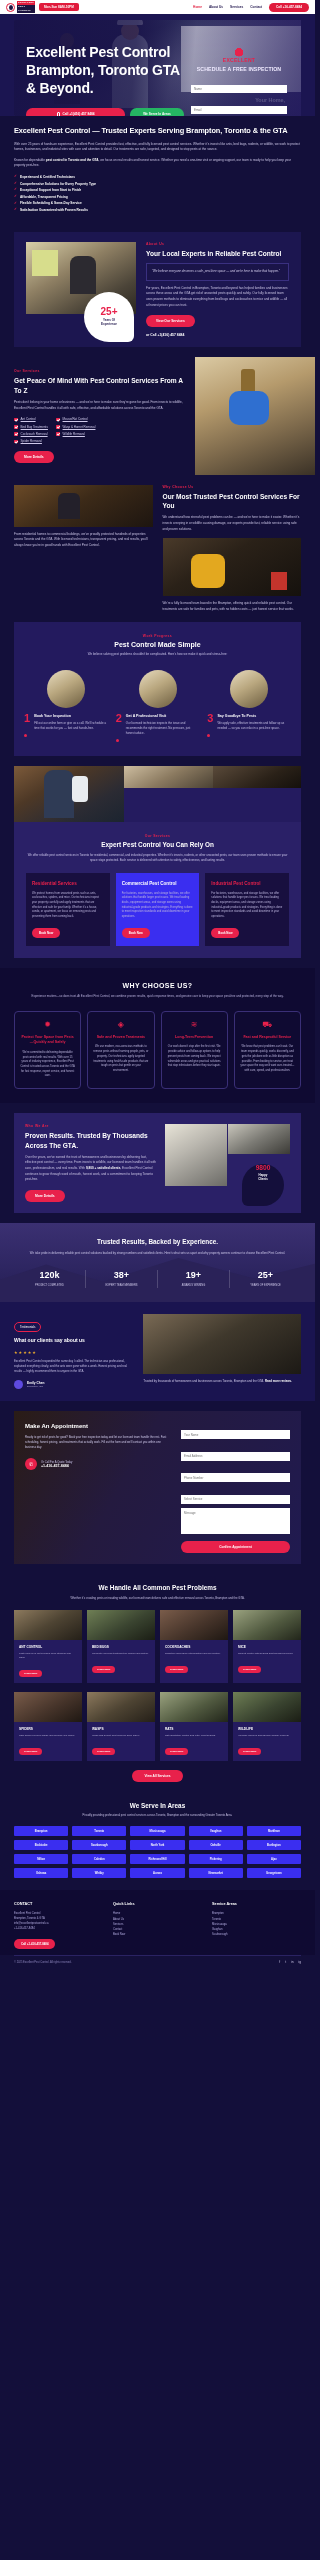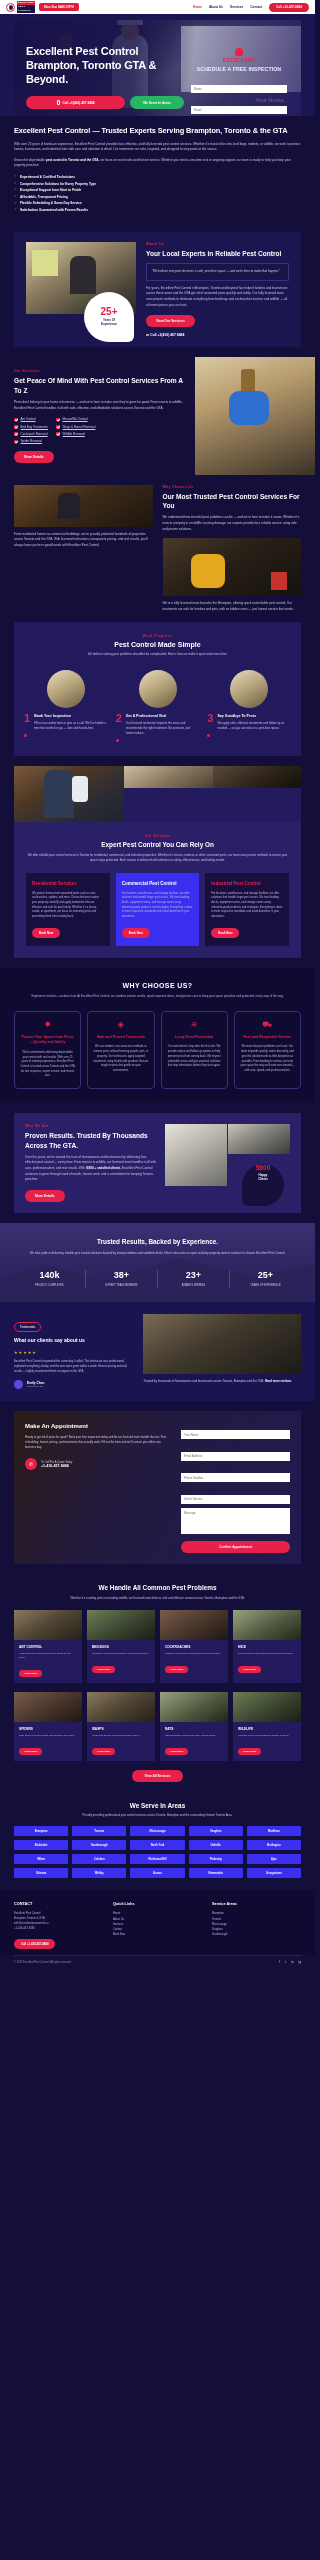--- a/index.html
+++ b/index.html
@@ -35,21 +35,21 @@
     background-blend-mode:normal;}
   .hero-figs{position:absolute;inset:0;opacity:.85;}
   .fig-a{position:absolute;left:40px;top:22px;width:26px;height:62px;border-radius:12px 12px 0 0;background:linear-gradient(180deg,#2e2740 0%,#241f36 100%);}
   .fig-a:before{content:"";position:absolute;left:6px;top:-9px;width:14px;height:15px;border-radius:50%;background:#6d5441;}
   .fig-b{position:absolute;left:98px;top:14px;width:36px;height:74px;border-radius:14px 14px 0 0;background:linear-gradient(180deg,#cfd8e0 0%,#aab6c4 100%);}
   .fig-b:before{content:"";position:absolute;left:9px;top:-12px;width:18px;height:18px;border-radius:50%;background:#c99a74;}
   .fig-b:after{content:"";position:absolute;left:5px;top:-17px;width:26px;height:8px;border-radius:8px 8px 2px 2px;background:#eef1f5;}
   .van{position:absolute;right:0;top:6px;width:120px;height:66px;background:linear-gradient(180deg,#f2f3f6 0%,#d9dce3 100%);}
   .hero-shade{position:absolute;inset:0;background:linear-gradient(95deg,rgba(24,18,72,.93) 0%,rgba(24,18,72,.80) 42%,rgba(30,22,84,.30) 62%,rgba(33,24,92,.72) 100%);}
   .hero-content{position:absolute;left:12px;top:24px;width:158px;z-index:3;}
-  .hero-h1{font-size:11px;line-height:1.28;font-weight:800;letter-spacing:-.2px;}
+  .hero-h1{font-size:14px;line-height:1.28;font-weight:800;letter-spacing:-.2px;}
   .hero-btns{display:flex;gap:5px;margin-top:10px;align-items:stretch;}
   .btn-call{flex:1;background:#e8214b;border-radius:9px;display:flex;align-items:center;justify-content:center;gap:3px;padding:4px 4px;}
   .btn-call span{font-size:3.2px;font-weight:700;}
   .ph{width:3px;height:5px;border:.6px solid #fff;border-radius:1px;flex:none;}
   .btn-area{width:54px;background:#25b563;border-radius:9px;display:flex;align-items:center;justify-content:center;text-align:center;padding:3px;}
   .btn-area span{font-size:3.2px;font-weight:700;line-height:1.35;}
   .hero-sub{margin-top:8px;font-size:3.2px;line-height:1.65;color:#dcd8ef;width:150px;}
 
   
   .hero-form{position:absolute;right:14px;top:26px;width:96px;z-index:4;}
@@ -558,29 +558,29 @@
       </div>
     </div>
   </section>
 
   <section class="stats">
     <div class="mtn"></div>
     <h2>Trusted Results, Backed by Experience.</h2>
     <p>We take pride in delivering reliable pest control solutions backed by strong numbers and satisfied clients. Here's what sets us apart and why property owners continue to choose Excellent Pest Control.</p>
     <div class="srow">
       <div class="sitem">
-        <div class="n">140k</div>
+        <div class="n">120k</div>
         <div class="l">PROJECT COMPLETED</div>
       </div>
       <div class="sitem">
         <div class="n">38+</div>
         <div class="l">EXPERT TEAM MEMBERS</div>
       </div>
       <div class="sitem">
-        <div class="n">23+</div>
+        <div class="n">19+</div>
         <div class="l">AWARDS WINNING</div>
       </div>
       <div class="sitem">
         <div class="n">25+</div>
         <div class="l">YEARS OF EXPERIENCE</div>
       </div>
     </div>
   </section>
 
   <section class="tst">

